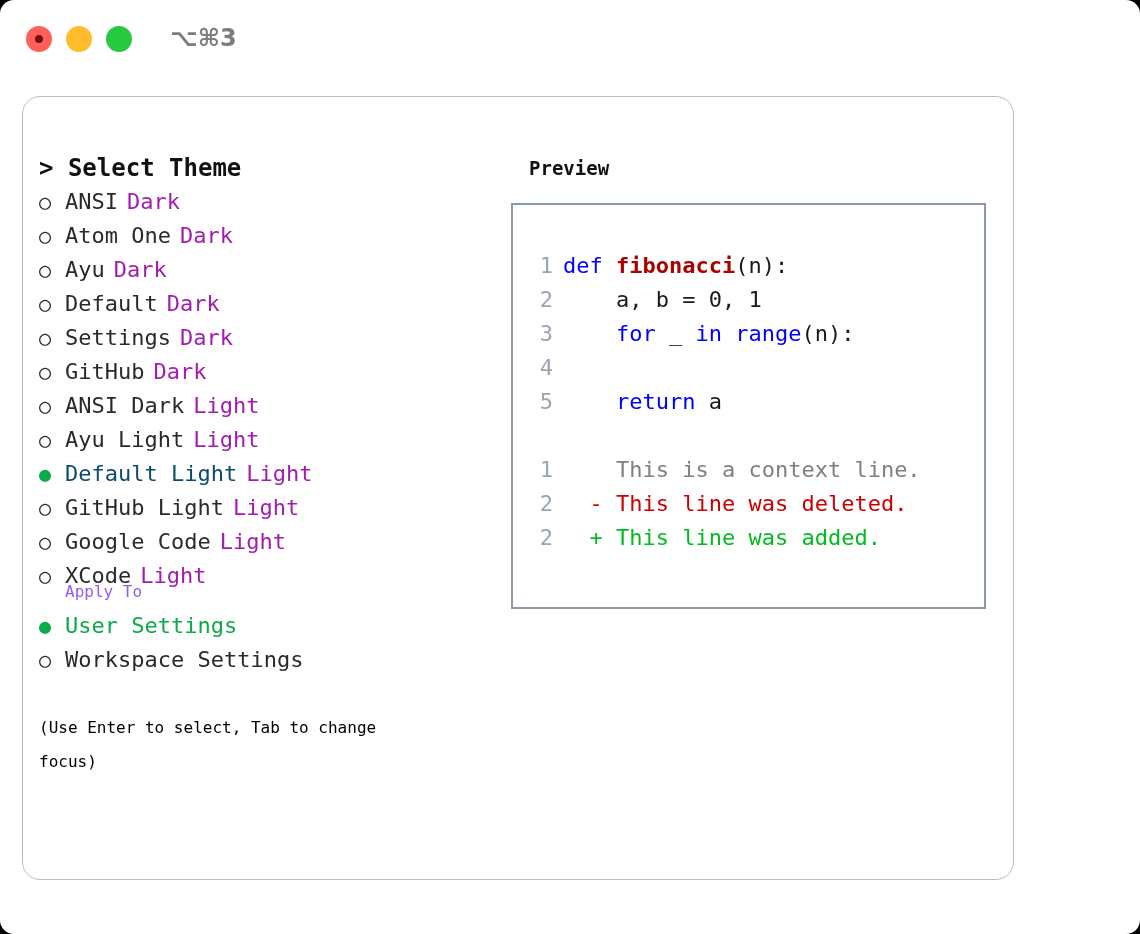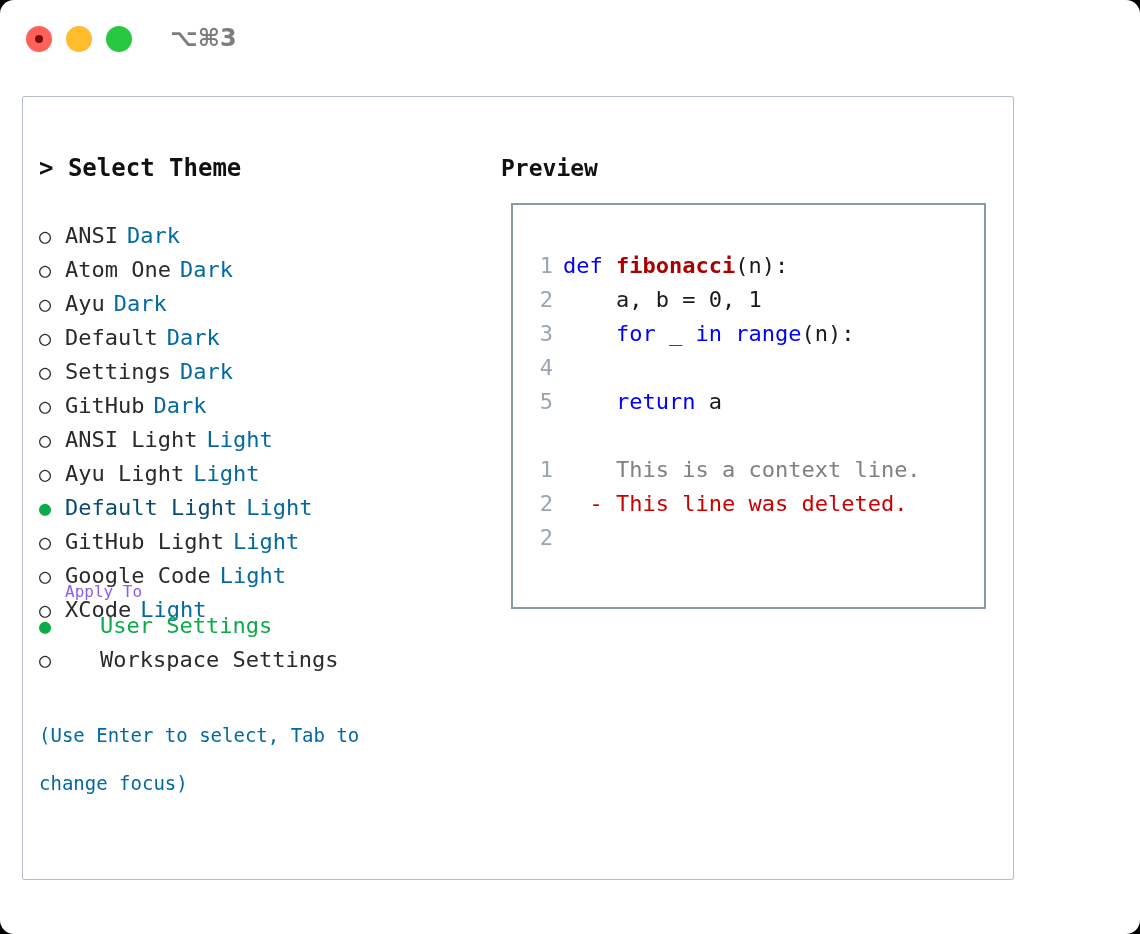--- a/index.html
+++ b/index.html
@@ -63,21 +63,21 @@
   }
 
   
   #panel {
     position: absolute;
     left: 22px;
     top: 96px;
     width: 992px;
     height: 784px;
     border: 1.6px solid #b6bdca;
-    border-radius: 2px;
+    border-radius: 18px;
     box-sizing: border-box;
     background: #ffffff;
   }
 
   
   #left-col {
     position: absolute;
     left: 16px;
     top: 54px;
     width: 440px;
@@ -103,23 +103,22 @@
     display: inline-block;
     width: 26px;
     flex: 0 0 26px;
     font-size: 20px;
     color: #2a2a2a;
   }
   .theme-row.selected .marker { color: #0cab4a; }
   .theme-row.selected .theme-name { color: #0c4a6e; }
   .theme-name { color: #2a2a2a; }
   .theme-cat {
-    color: #0369a1;
+    color: #a21caf;
     padding-left: 9px;
-    margin-top: 34px;
   }
 
   
   #apply-group {
     position: absolute;
     left: 16px;
     top: 478px;
     width: 440px;
   }
   #apply-heading {
@@ -134,46 +133,47 @@
     display: flex;
     align-items: baseline;
     font-size: 22px;
     line-height: 34px;
     height: 34px;
     white-space: pre;
     color: #2a2a2a;
   }
   .apply-row.selected .marker { color: #0cab4a; }
   .apply-row.selected .apply-label { color: #0cab4a; }
-  .apply-label { color: #2a2a2a; margin-left: 35px; }
+  .apply-label { color: #2a2a2a; }
 
   
   #hint {
     position: absolute;
     left: 16px;
     top: 614px;
     width: 400px;
-    font-size: 19px;
-    line-height: 48px;
-    color: #0369a1;
+    font-size: 16px;
+    line-height: 34px;
+    color: #000000;
   }
 
   
   #right-col {
     position: absolute;
     left: 478px;
     top: 54px;
     width: 500px;
   }
   #preview-heading {
-    font-size: 23px;
+    font-size: 19px;
     font-weight: bold;
     color: #111111;
     line-height: 34px;
     white-space: pre;
+    margin-left: 28px;
   }
   #preview-box {
     position: absolute;
     left: 488px;
     top: 106px;
     width: 475px;
     height: 406px;
     border: 2px solid #8b98ab;
     box-sizing: border-box;
     background: #ffffff;
@@ -227,21 +227,21 @@
 
     <div id="left-col">
       <div id="panel-heading">&gt; Select Theme</div>
       <div id="theme-list">
           <div class="theme-row"><span class="marker">○</span><span class="theme-name">ANSI</span><span class="theme-cat">Dark</span></div>
           <div class="theme-row"><span class="marker">○</span><span class="theme-name">Atom One</span><span class="theme-cat">Dark</span></div>
           <div class="theme-row"><span class="marker">○</span><span class="theme-name">Ayu</span><span class="theme-cat">Dark</span></div>
           <div class="theme-row"><span class="marker">○</span><span class="theme-name">Default</span><span class="theme-cat">Dark</span></div>
           <div class="theme-row"><span class="marker">○</span><span class="theme-name">Settings</span><span class="theme-cat">Dark</span></div>
           <div class="theme-row"><span class="marker">○</span><span class="theme-name">GitHub</span><span class="theme-cat">Dark</span></div>
-          <div class="theme-row"><span class="marker">○</span><span class="theme-name">ANSI Light</span><span class="theme-cat">Light</span></div>
+          <div class="theme-row"><span class="marker">○</span><span class="theme-name">ANSI Dark</span><span class="theme-cat">Light</span></div>
           <div class="theme-row"><span class="marker">○</span><span class="theme-name">Ayu Light</span><span class="theme-cat">Light</span></div>
           <div class="theme-row selected"><span class="marker">●</span><span class="theme-name">Default Light</span><span class="theme-cat">Light</span></div>
           <div class="theme-row"><span class="marker">○</span><span class="theme-name">GitHub Light</span><span class="theme-cat">Light</span></div>
           <div class="theme-row"><span class="marker">○</span><span class="theme-name">Google Code</span><span class="theme-cat">Light</span></div>
           <div class="theme-row"><span class="marker">○</span><span class="theme-name">XCode</span><span class="theme-cat">Light</span></div>
         </div>
     </div>
 
     <div id="apply-group">
       <div id="apply-heading">Apply To</div>
@@ -263,19 +263,19 @@
             <div class="code-line"><span class="lineno">1</span><span class="code-text"><span class="tok-kw">def</span><span class="tok-pl"> </span><span class="tok-fn">fibonacci</span><span class="tok-pl">(n):</span></span></div>
             <div class="code-line"><span class="lineno">2</span><span class="code-text">    <span class="tok-pl">a, b = 0, 1</span></span></div>
             <div class="code-line"><span class="lineno">3</span><span class="code-text">    <span class="tok-kw">for</span><span class="tok-pl"> _ </span><span class="tok-kw">in</span><span class="tok-pl"> </span><span class="tok-kw">range</span><span class="tok-pl">(n):</span></span></div>
             <div class="code-line"><span class="lineno">4</span></div>
             <div class="code-line"><span class="lineno">5</span><span class="code-text">    <span class="tok-kw">return</span><span class="tok-pl"> a</span></span></div>
           </div>
         <div class="blank-line"></div>
         <div id="diff-lines">
             <div class="code-line"><span class="lineno">1</span><span class="code-text diff-ctx">    This is a context line.</span></div>
             <div class="code-line"><span class="lineno">2</span><span class="code-text diff-del">  - This line was deleted.</span></div>
-            <div class="code-line"><span class="lineno">2</span></div>
+            <div class="code-line"><span class="lineno">2</span><span class="code-text diff-add">  + This line was added.</span></div>
           </div>
       </div>
     </div>
 
   </div>
 </div>
 
 </body></html>

